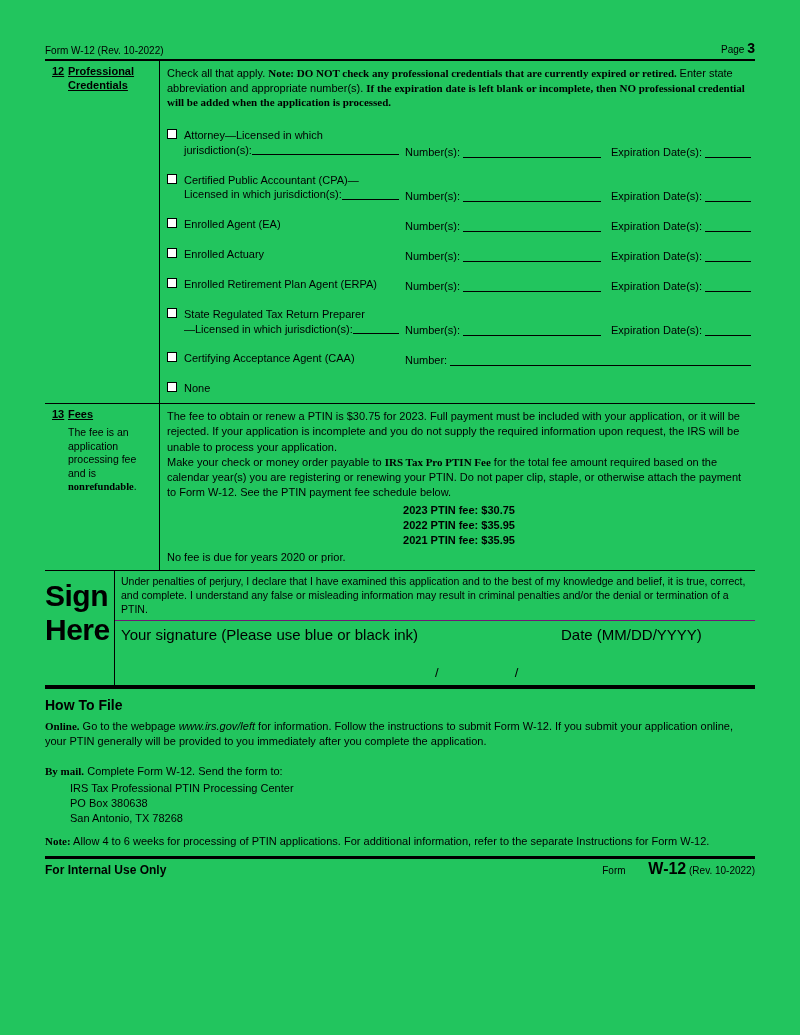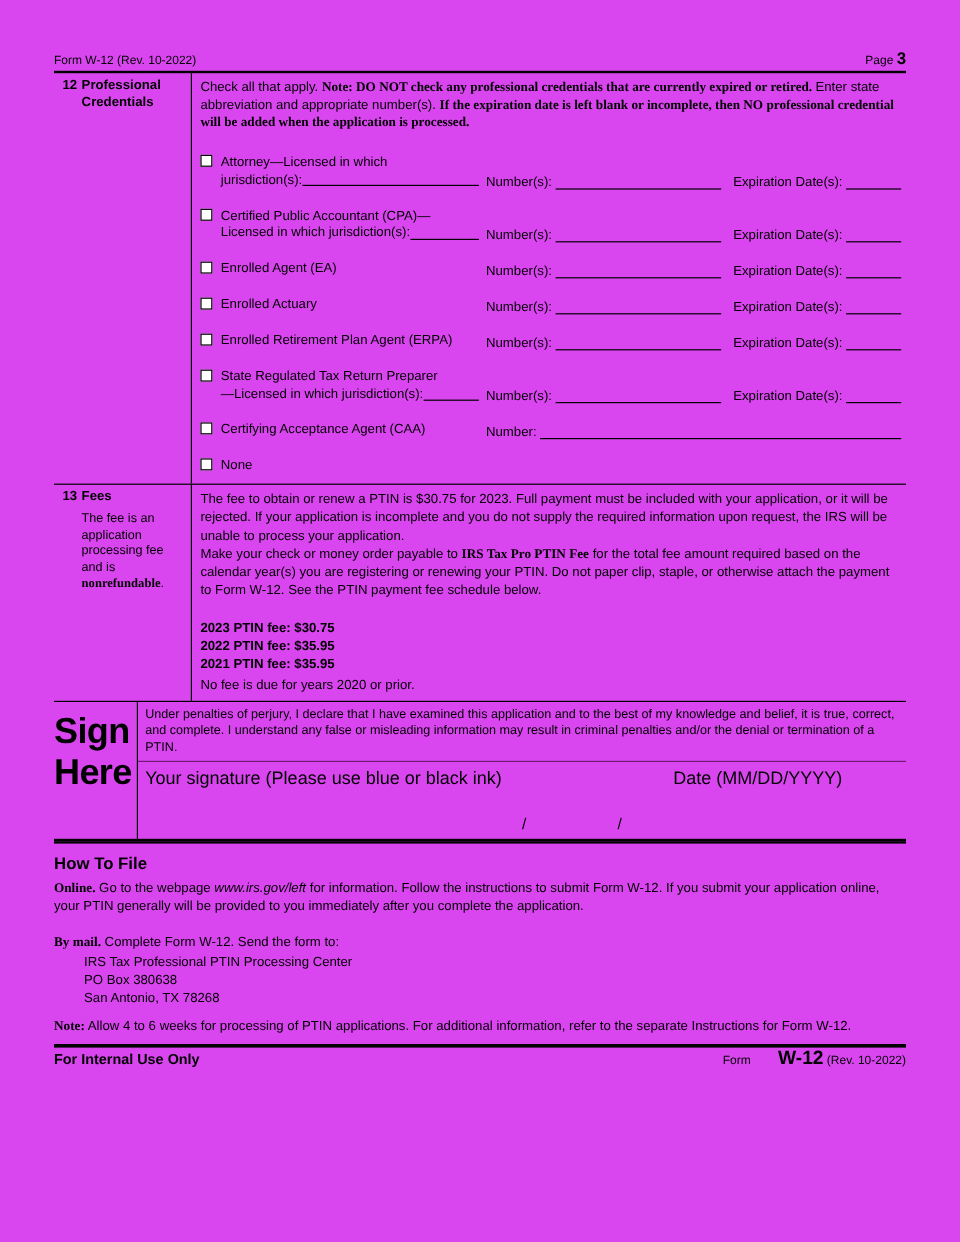--- a/index.html
+++ b/index.html
@@ -1,31 +1,31 @@
 <!DOCTYPE html>
 <html><head>
 <meta charset="utf-8">
 <style>
   * { margin:0; padding:0; box-sizing:border-box; }
   html,body { background:#ffffff; }
   body { width:800px; height:1035px; font-family:"Liberation Sans", sans-serif; color:#000; overflow:hidden; }
-  .page { width:800px; height:1035px; padding:40px 45px 0 45px; background:#d946ef; position:relative; }
+  .page { width:800px; height:1035px; padding:40px 45px 0 45px; background:#22c55e; position:relative; }
 
   
   .header-row { display:flex; justify-content:space-between; align-items:flex-end; padding-bottom:3px; }
   .form-small { font-size:10px; }
   .page-num-wrap { font-size:10px; }
   .page-num-wrap .pg-n { font-size:14px; font-weight:bold; }
 
   
   .form-box { border-top:2px solid #000; border-bottom:2px solid #000; }
   .sec { display:flex; border-bottom:1px solid #000; }
 
   .sec-left { width:115px; border-right:1px solid #000; padding:4px 3px 4px 7px; font-size:11px; }
-  .titlerow { display:flex; }
+  .titlerow { display:flex;text-decoration:underline; }
   .sec-num { width:16px; font-weight:bold; flex:none; }
   .sec-title { font-weight:bold; line-height:1.25; }
   .side-note { margin-left:16px; margin-top:4px; font-size:10.5px; line-height:1.3; }
 
   .sec-right { flex:1; padding:5px 4px 5px 7px; font-size:11px; }
   .instr { line-height:1.33; }
   .b { font-weight:bold;font-family:Liberation Serif, serif; }
   .it { font-style:italic; }
 
   
@@ -37,21 +37,21 @@
   .l2wrap { display:flex; align-items:center; }
   .l2wrap .lbl { white-space:nowrap; }
   .fill-line { flex:1; border-bottom:1px solid #000; height:10px; min-width:18px; }
   .num-group { width:196px; flex:none; display:flex; align-items:flex-end; margin-left:6px; }
   .num-group.caa { flex:1; width:auto; margin-right:0; }
   .exp-group { flex:1; display:flex; align-items:flex-end; margin-left:10px; }
   .fld-label { white-space:nowrap; padding-right:3px; }
 
   
   .fees-right p { line-height:1.38; }
-  .fee-lines { margin-top:17px; }
+  .fee-lines { margin-top:3px;text-align:center; }
   .fee-lines div { font-weight:bold; line-height:1.35; }
   .no-fee { margin-top:2px; }
 
   
   .sign-sec { display:flex; border-bottom:2px solid #000; }
   .sign-left { width:70px; flex:none; border-right:1px solid #000; font-size:30px; font-weight:bold; line-height:1.13; padding-top:8px; letter-spacing:-0.5px; }
   .sign-right { flex:1; display:flex; flex-direction:column; }
   .perjury { padding:3px 4px 4px 6px; font-size:10.5px; line-height:1.35; border-bottom:1px solid #701a75; }
   .sig-row { display:flex; padding:5px 4px 0 6px; font-size:15px;gap:24px; }
   .sig-label { flex:1; }

